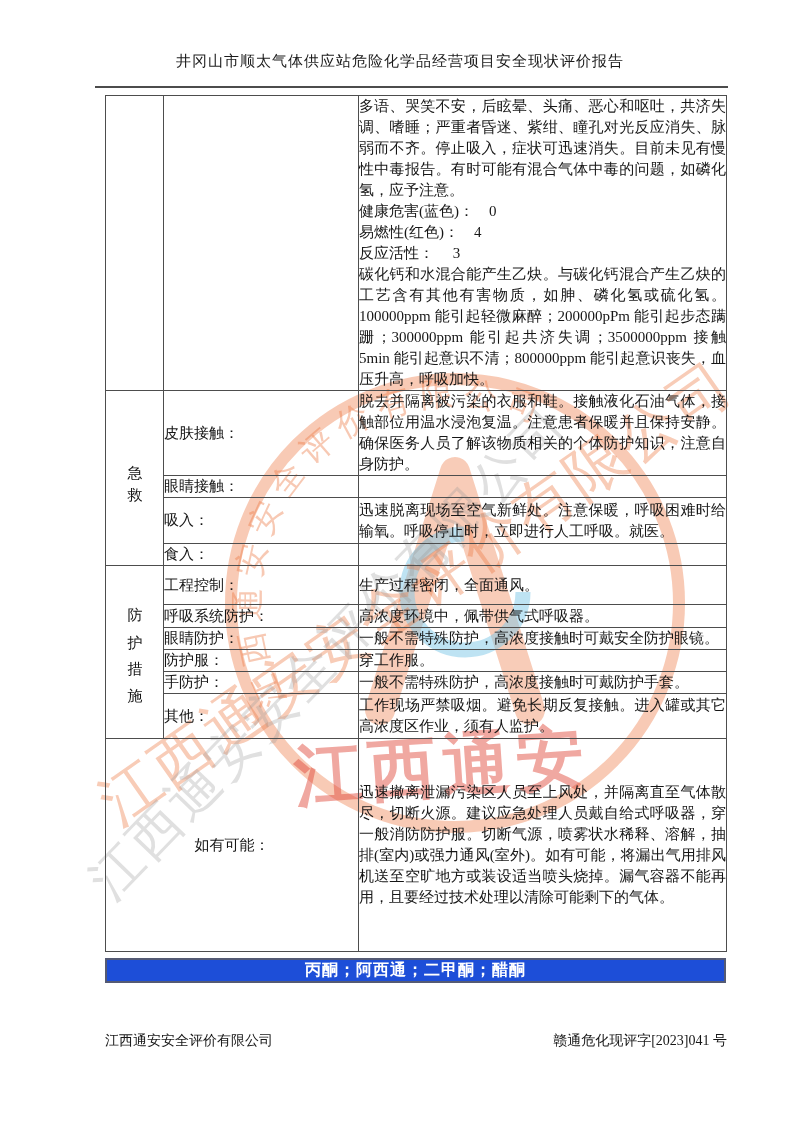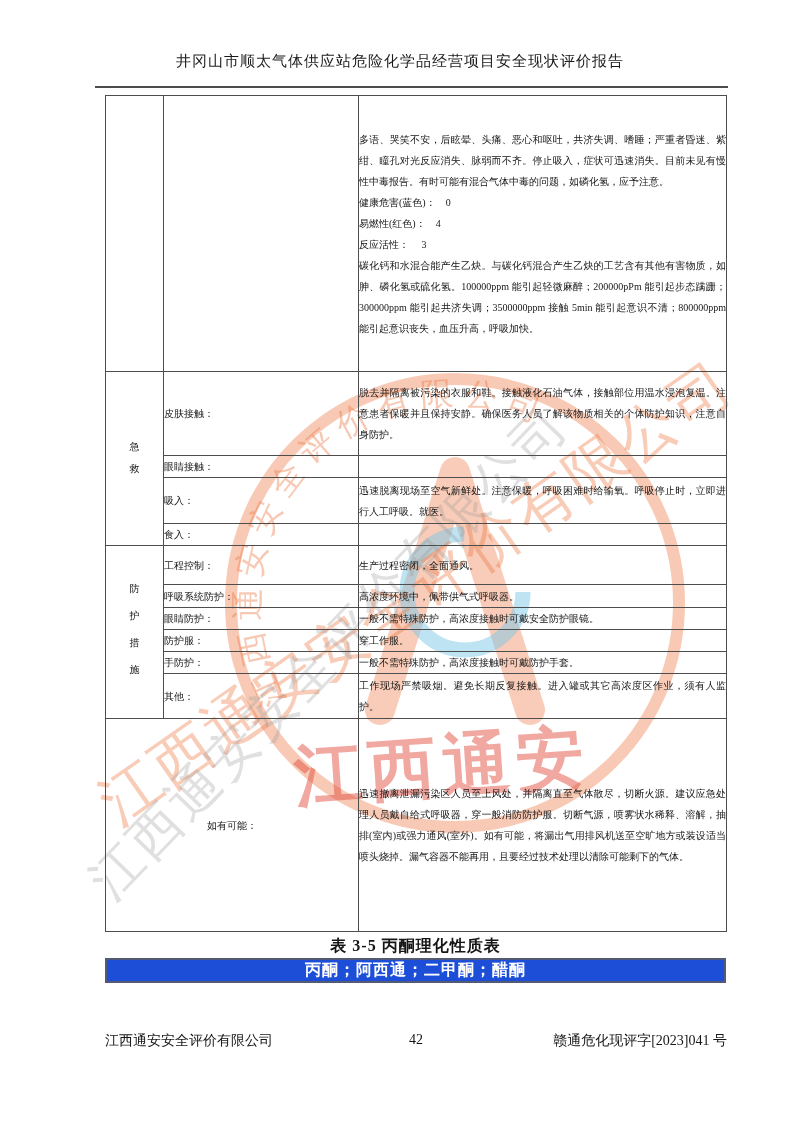--- a/index.html
+++ b/index.html
@@ -16,21 +16,21 @@
   .hdr-rule{
     position:absolute;left:95px;top:86px;width:633px;height:0;
     border-top:2px solid #4c4c4c;z-index:2;
   }
   
   .wm{position:absolute;left:0;top:0;z-index:1;pointer-events:none;}
   
   .msds-wrap{position:absolute;left:105px;top:95px;width:621px;z-index:2;}
   table.msds{border-collapse:collapse;table-layout:fixed;width:621px;background:transparent;}
   table.msds td{
-    border:1px solid #4d4d4d;font-size:10px;line-height:21px;
+    border:1px solid #4d4d4d;font-size:15px;line-height:21px;
     padding:0;vertical-align:middle;background:transparent;
   }
   td.sec{width:58px;text-align:center;}
   td.key{width:195px;padding-left:16px;}
   td.val{width:368px;padding:1px 5px 1px 5px;text-align:justify;}
   td.val p{margin:0;}
   .pre{white-space:pre-wrap;}
   .vlabel{
     writing-mode:vertical-lr;text-orientation:upright;
     display:inline-block;margin:0 auto;
@@ -151,22 +151,20 @@
         </tr>
 
         <tr style="height:213px">
           <td class="spill-label" colspan="2">如有可能：</td>
           <td class="val">迅速撤离泄漏污染区人员至上风处，并隔离直至气体散尽，切断火源。建议应急处理人员戴自给式呼吸器，穿一般消防防护服。切断气源，喷雾状水稀释、溶解，抽排(室内)或强力通风(室外)。如有可能，将漏出气用排风机送至空旷地方或装设适当喷头烧掉。漏气容器不能再用，且要经过技术处理以清除可能剩下的气体。</td>
         </tr>
       </tbody>
     </table>
   </div>
 
-  <div class="t35-caption">表 3-5  丙酮理化性质表</div>
   <div class="t35-header">丙酮；阿西通；二甲酮；醋酮</div>
 
   <div class="footer">
     <span class="f-left">江西通安安全评价有限公司</span>
-    <span class="f-center">42</span>
     <span class="f-right">赣通危化现评字[2023]041 号</span>
   </div>
 
 </div>
 
 </body></html>

